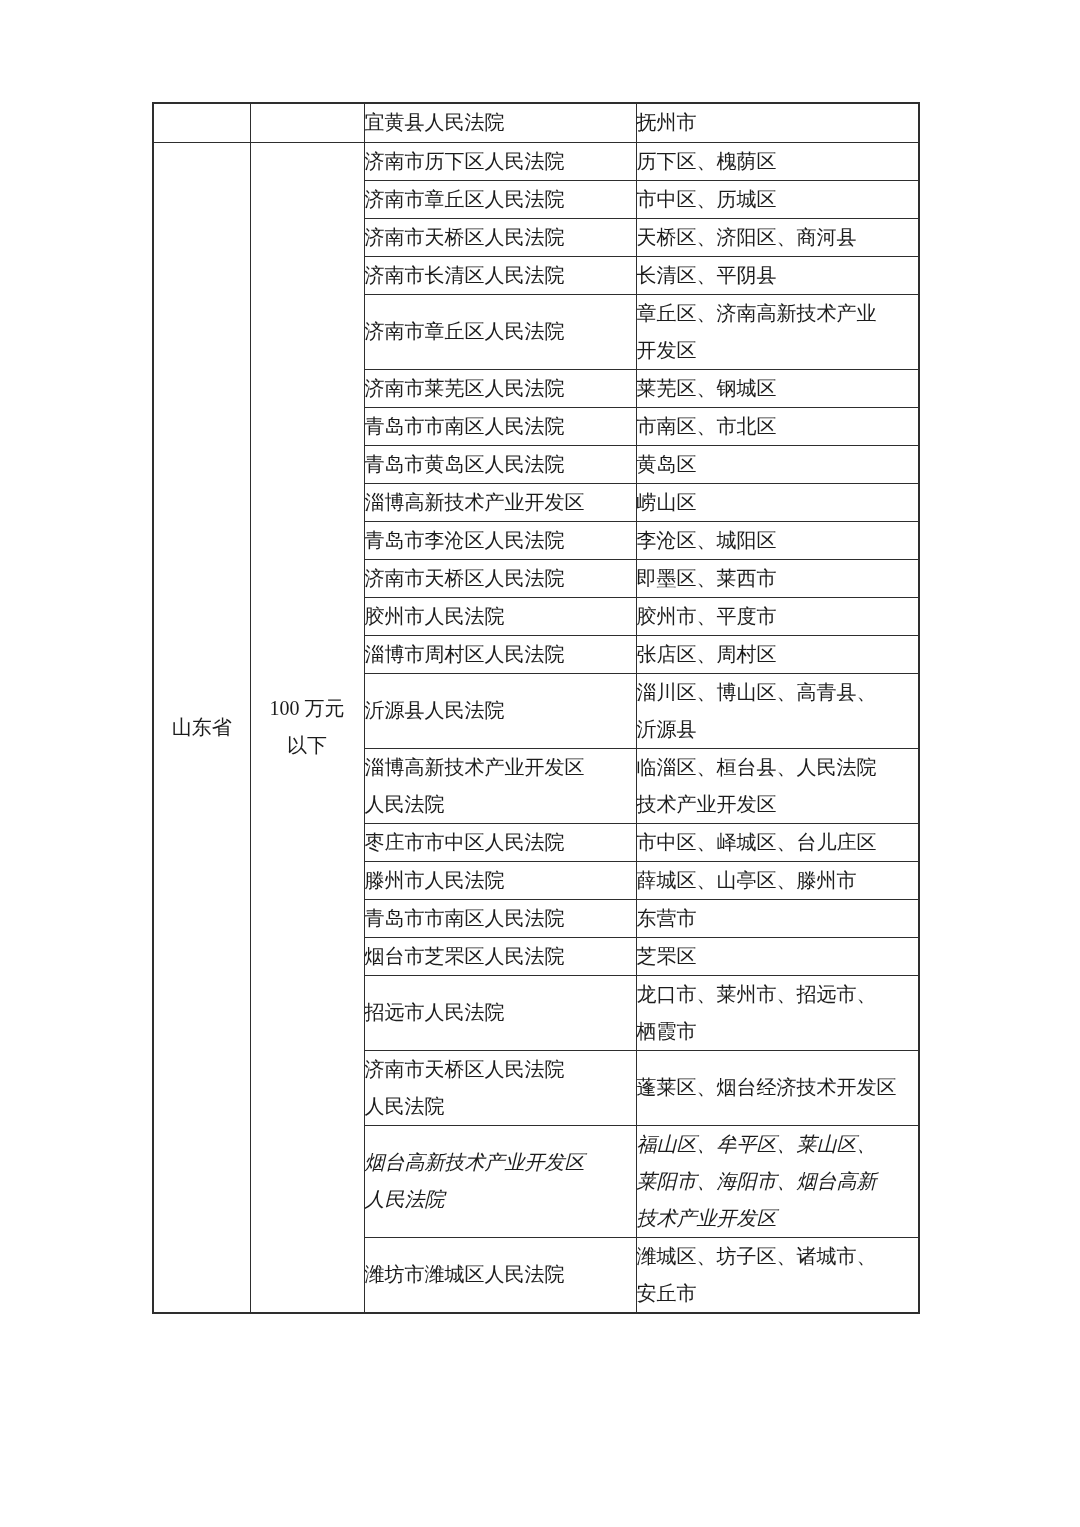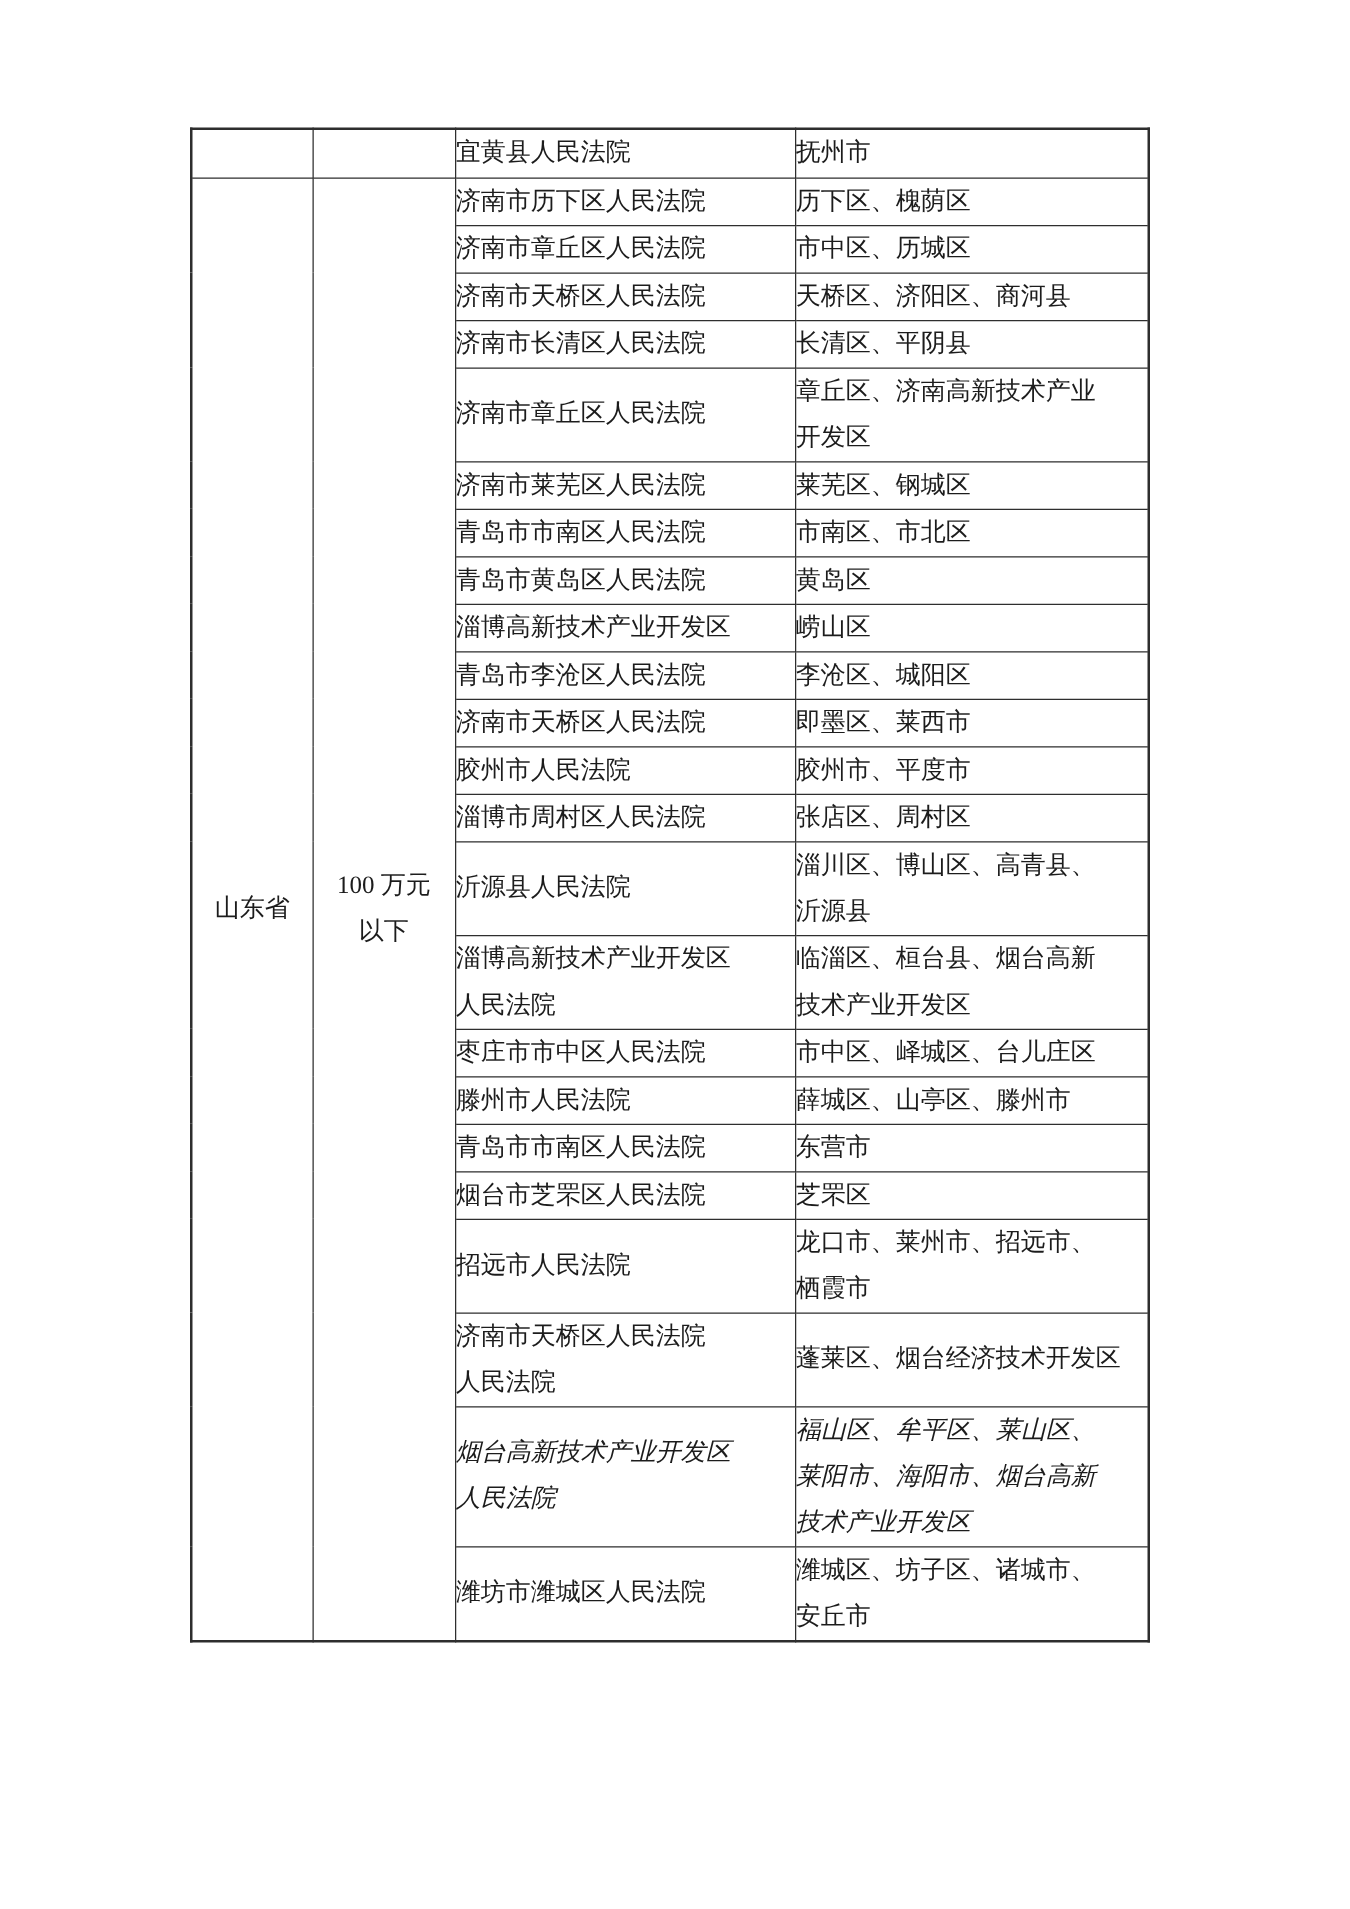--- a/index.html
+++ b/index.html
@@ -122,21 +122,21 @@
         <td class="region-cell">张店区、周村区</td>
       </tr>
       <tr class="rh2">
         <td class="court-cell">沂源县人民法院</td>
         <td class="region-cell">淄川区、博山区、高青县、
 沂源县</td>
       </tr>
       <tr class="rh2">
         <td class="court-cell">淄博高新技术产业开发区
 人民法院</td>
-        <td class="region-cell">临淄区、桓台县、烟台高新
+        <td class="region-cell">临淄区、桓台县、人民法院
 技术产业开发区</td>
       </tr>
       <tr class="rh1">
         <td class="court-cell">枣庄市市中区人民法院</td>
         <td class="region-cell">市中区、峄城区、台儿庄区</td>
       </tr>
       <tr class="rh1">
         <td class="court-cell">滕州市人民法院</td>
         <td class="region-cell">薛城区、山亭区、滕州市</td>
       </tr>

